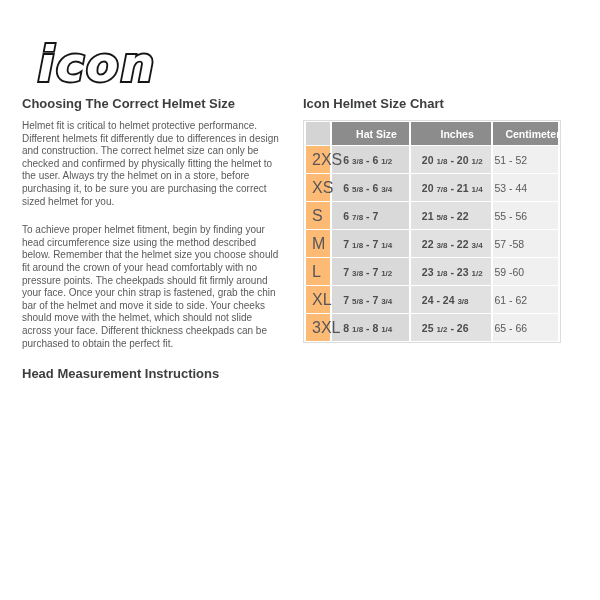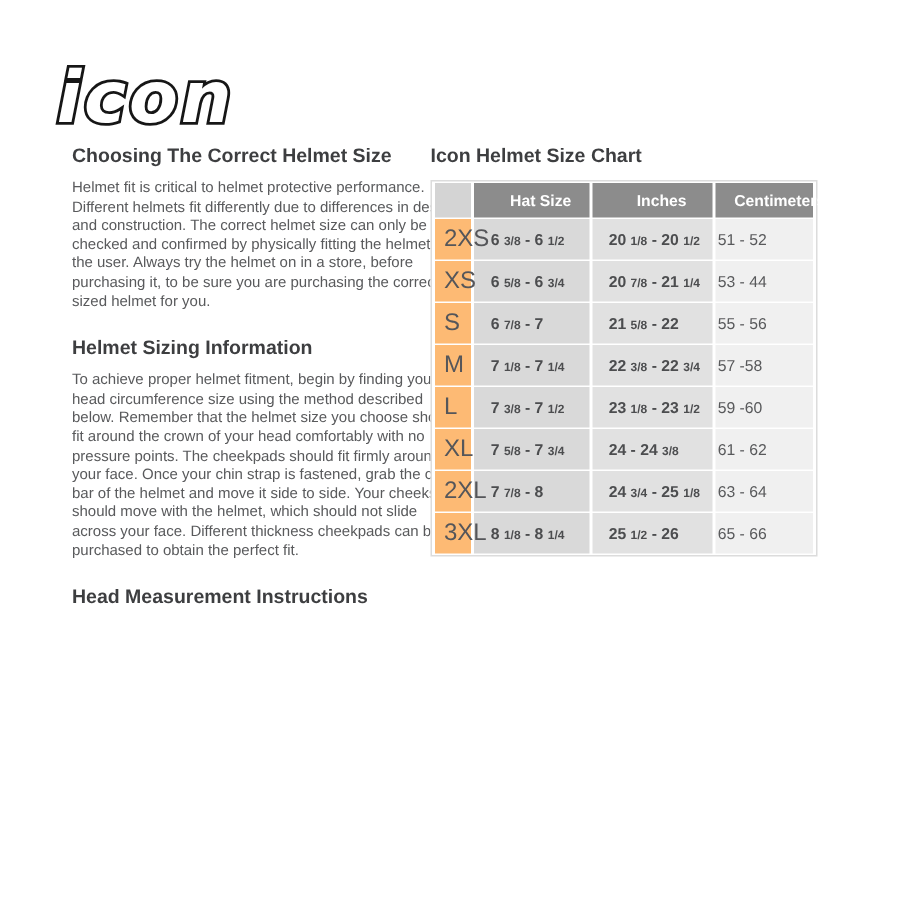--- a/index.html
+++ b/index.html
@@ -9,22 +9,22 @@
     position: relative;
     font-family: "Liberation Sans", sans-serif;
     color: #595a5c;
     overflow: hidden;
   }
 
   
   .logo { position: absolute; left: 34px; top: 42px; width: 152px; height: 48px; }
 
   
-  .left-col  { position: absolute; left: 48px;  top: 96px; width: 262px; }
-  .right-col { position: absolute; left: 287px; top: 96px; width: 260px; }
+  .left-col  { position: absolute; left: 22px;  top: 96px; width: 262px; }
+  .right-col { position: absolute; left: 303px; top: 96px; width: 260px; }
 
   .section { margin-bottom: 14px; }
   .section-heading {
     font-size: 13px; font-weight: bold; color: #3d3e40;
     margin: 0 0 9px 0; letter-spacing: 0;
   }
   .section-body {
     font-size: 10px; line-height: 12.6px; color: #595a5c; margin: 0 0 16px 0;
   }
 
@@ -71,21 +71,20 @@
     <text x="4" y="40" font-family="'DejaVu Sans', sans-serif" font-style="italic" font-weight="bold" font-size="50" letter-spacing="2" fill="#ffffff" stroke="#161616" stroke-width="4" paint-order="stroke">icon</text>
   </svg>
 </div>
 
 <div class="left-col">
   <div class="section">
     <h2 class="section-heading">Choosing The Correct Helmet Size</h2>
     <p class="section-body">Helmet fit is critical to helmet protective performance. Different helmets fit differently due to differences in design and construction. The correct helmet size can only be checked and confirmed by physically fitting the helmet to the user. Always try the helmet on in a store, before purchasing it, to be sure you are purchasing the correct sized helmet for you.</p>
   </div>
   <div class="section">
-    <h2 class="section-heading">Helmet Sizing Information</h2>
     <p class="section-body">To achieve proper helmet fitment, begin by finding your head circumference size using the method described below. Remember that the helmet size you choose should fit around the crown of your head comfortably with no pressure points. The cheekpads should fit firmly around your face. Once your chin strap is fastened, grab the chin bar of the helmet and move it side to side. Your cheeks should move with the helmet, which should not slide across your face. Different thickness cheekpads can be purchased to obtain the perfect fit.</p>
   </div>
   <div class="section">
     <h2 class="section-heading">Head Measurement Instructions</h2>
   </div>
 </div>
 
 <div class="right-col">
   <h2 class="chart-title">Icon Helmet Size Chart</h2>
   <div class="table-wrap">
@@ -135,26 +134,20 @@
     <td class="in-cell">23 <span class="fr">1/8</span> - 23 <span class="fr">1/2</span></td>
     <td class="cm-cell">59 -60</td>
   </tr>
           <tr>
     <td class="size-cell">XL</td>
     <td class="hat-cell">7 <span class="fr">5/8</span> - 7 <span class="fr">3/4</span></td>
     <td class="in-cell">24 - 24 <span class="fr">3/8</span></td>
     <td class="cm-cell">61 - 62</td>
   </tr>
           <tr>
-    <td class="size-cell">2XL</td>
-    <td class="hat-cell">7 <span class="fr">7/8</span> - 8</td>
-    <td class="in-cell">24 <span class="fr">3/4</span> - 25 <span class="fr">1/8</span></td>
-    <td class="cm-cell">63 - 64</td>
-  </tr>
-          <tr>
     <td class="size-cell">3XL</td>
     <td class="hat-cell">8 <span class="fr">1/8</span> - 8 <span class="fr">1/4</span></td>
     <td class="in-cell">25 <span class="fr">1/2</span> - 26</td>
     <td class="cm-cell">65 - 66</td>
   </tr>
         </tbody>
     </table>
   </div>
 </div>
 

